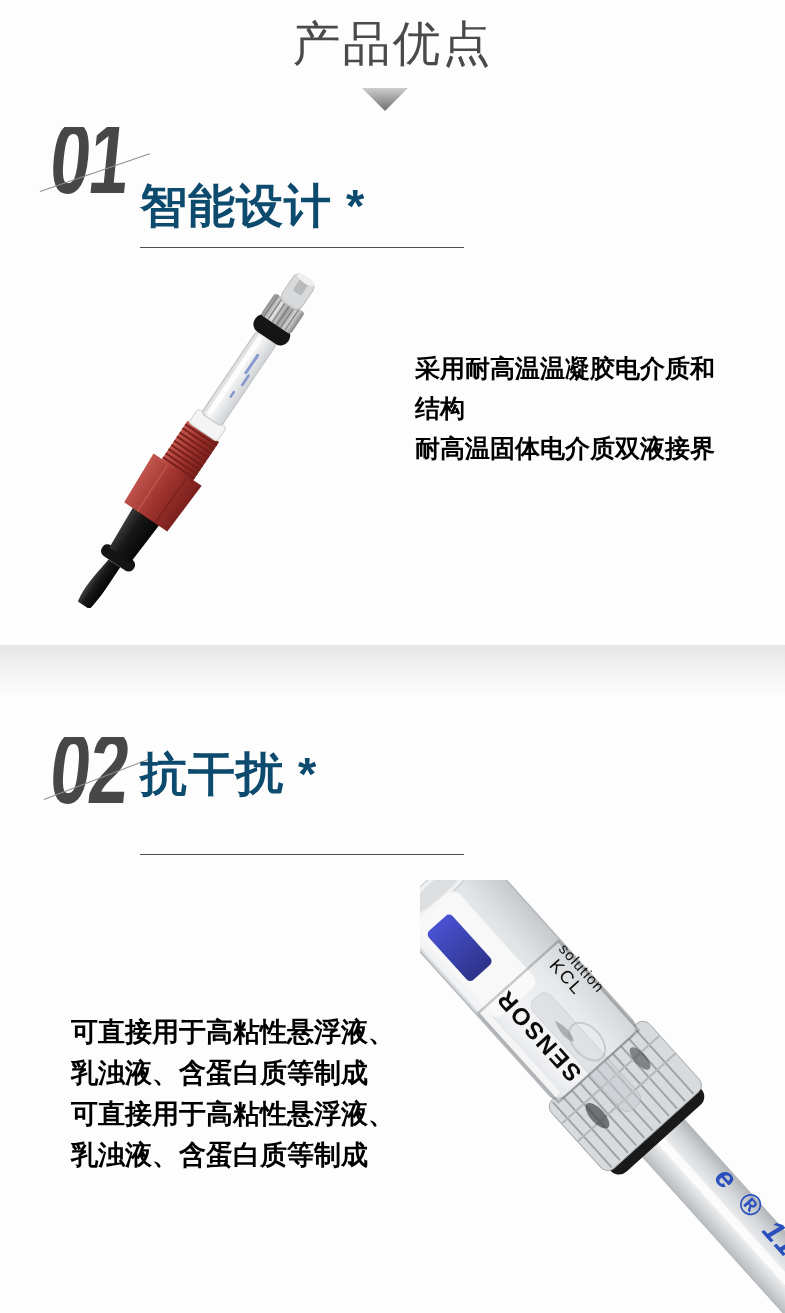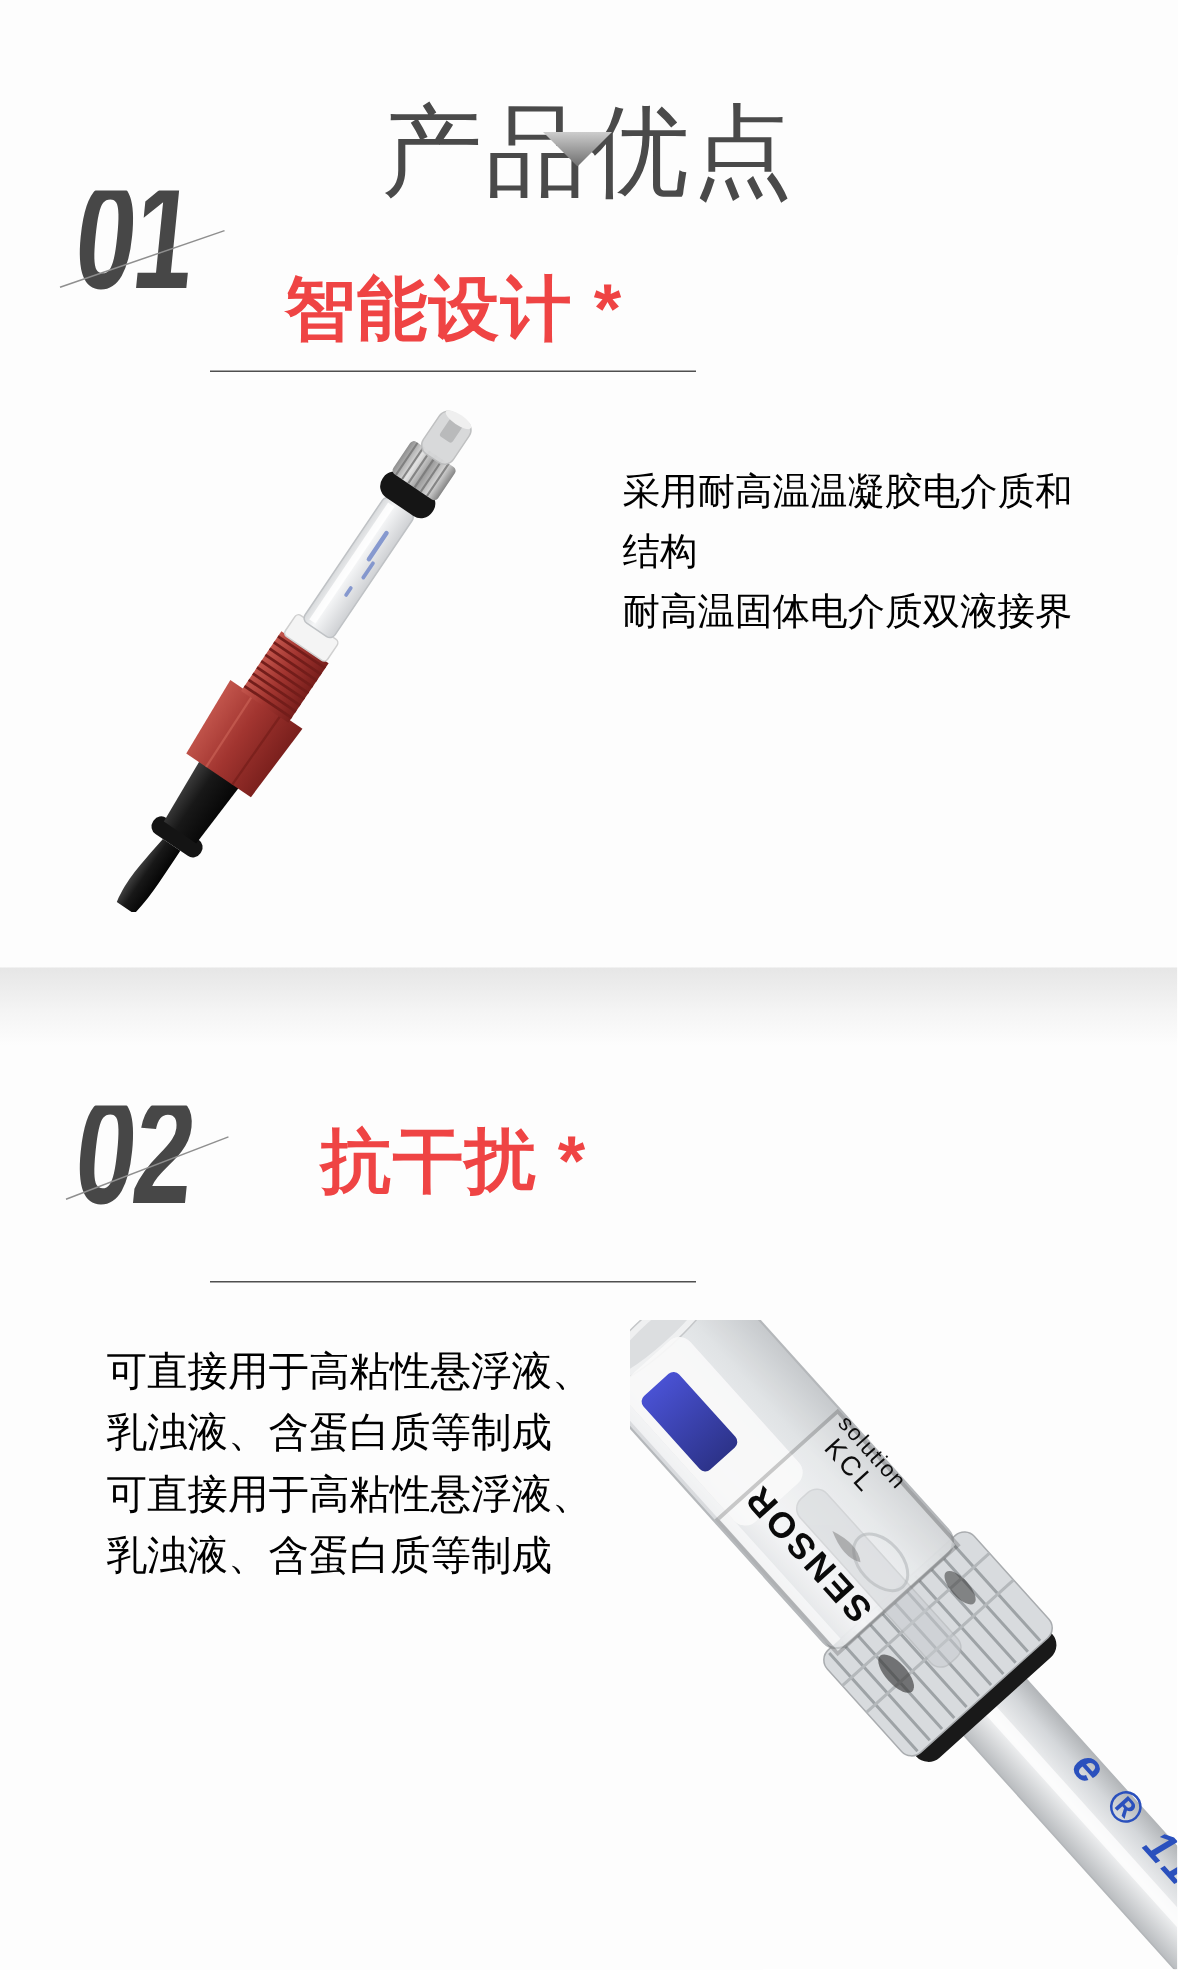--- a/index.html
+++ b/index.html
@@ -1,48 +1,48 @@
 <!DOCTYPE html>
 <html><head>
 <meta charset="utf-8">
 <style>
   html,body{margin:0;padding:0;background:#ffffff;}
   .page{position:relative;width:785px;height:1313px;background:#fdfdfd;overflow:hidden;
         font-family:"Liberation Sans", sans-serif;}
   svg text{font-family:"Liberation Sans", sans-serif;}
 
   .title{position:absolute;top:12px;left:0;width:785px;text-align:center;
-         font-size:67px;color:#4a4a4a;letter-spacing:2px;font-weight:400;margin-top:44px;}
+         font-size:48px;color:#4a4a4a;letter-spacing:2px;font-weight:400;}
   .tri{position:absolute;left:362px;top:88px;width:46px;height:23px;
        background:linear-gradient(180deg,#cdcdcd,#6e6e6e);
        clip-path:polygon(0 0,100% 0,50% 100%);}
 
   .num-box{position:absolute;left:46px;width:140px;height:72px;overflow:hidden;}
   #num1{top:127px}
   #num2{top:737px}
   .num-box span{position:absolute;left:10px;top:-19px;font-size:100px;line-height:100px;
         font-weight:bold;color:#474747;transform-origin:0 0;
         transform:scaleX(0.72) skewX(-8deg);white-space:nowrap;letter-spacing:-2px;}
 
   .slash{position:absolute;height:1px;background:#8f8f8f;transform-origin:0 50%;}
   #slash1{left:40px;top:191px;width:116px;transform:rotate(-19deg);}
   #slash2{left:44px;top:799px;width:116px;transform:rotate(-21deg);}
 
-  .sec-heading{position:absolute;left:140px;width:325px;text-align:center;
-        font-size:47px;font-weight:bold;color:#ef4444;letter-spacing:1px;line-height:1.05;}
+  .sec-heading{position:absolute;left:140px;width:325px;text-align:left;
+        font-size:47px;font-weight:bold;color:#0c4a6e;letter-spacing:1px;line-height:1.05;}
   #heading1{top:181px}
   #heading2{top:749px}
 
   .rule{position:absolute;left:140px;width:324px;height:1px;background:#4f4f4f;}
   #rule1{top:247px}
   #rule2{top:854px}
 
-  .body-text{position:absolute;color:#000;font-weight:400;}
+  .body-text{position:absolute;color:#000;font-weight:700;margin-top:40px;}
   #body1{left:415px;top:308px;font-size:25px;line-height:40px;}
-  #body2{left:71px;top:894px;font-size:27px;line-height:41px;}
+  #body2{left:71px;top:972px;font-size:27px;line-height:41px;}
 
   .divider{position:absolute;left:0;top:645px;width:785px;height:52px;
         background:linear-gradient(180deg,#e6e6e6 0%,#f4f4f4 55%,#fdfdfd 100%);}
 
   .photo{position:absolute;}
   #photo1{left:60px;top:258px;}
   #photo2{left:420px;top:880px;}
 </style>
 </head>
 <body>

